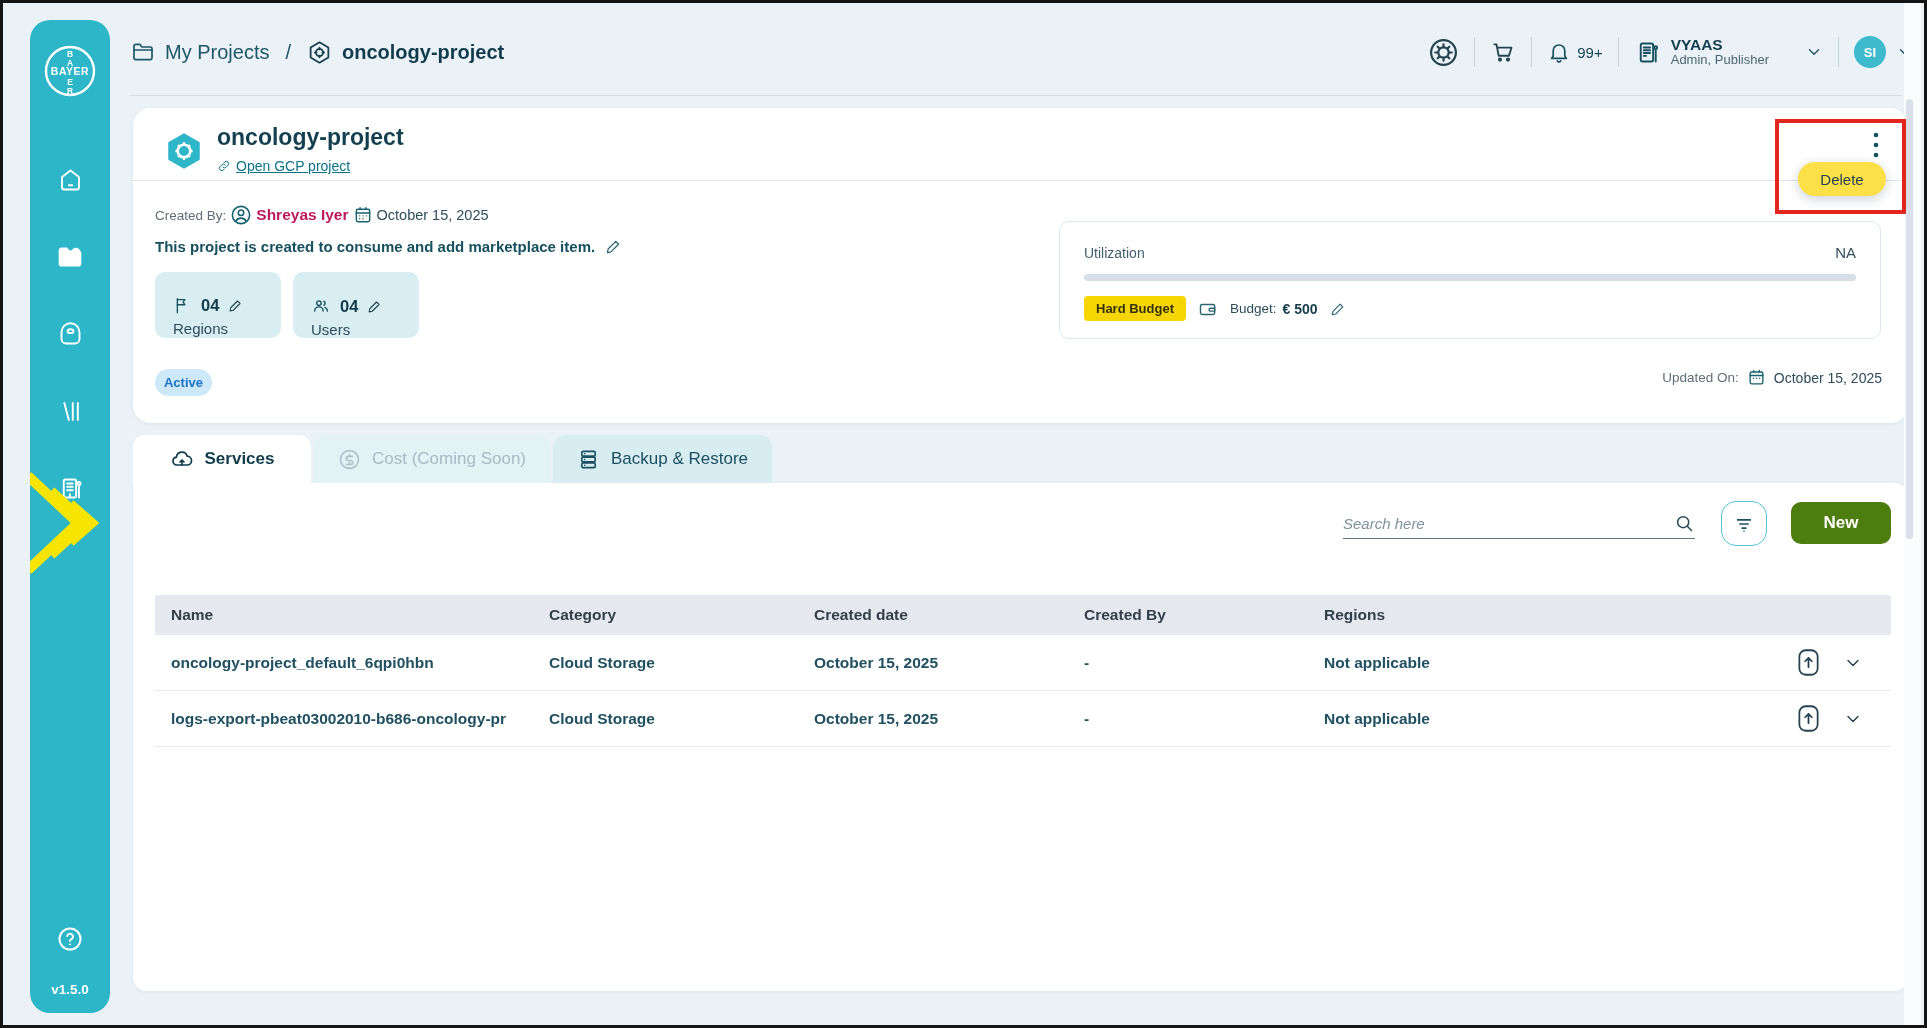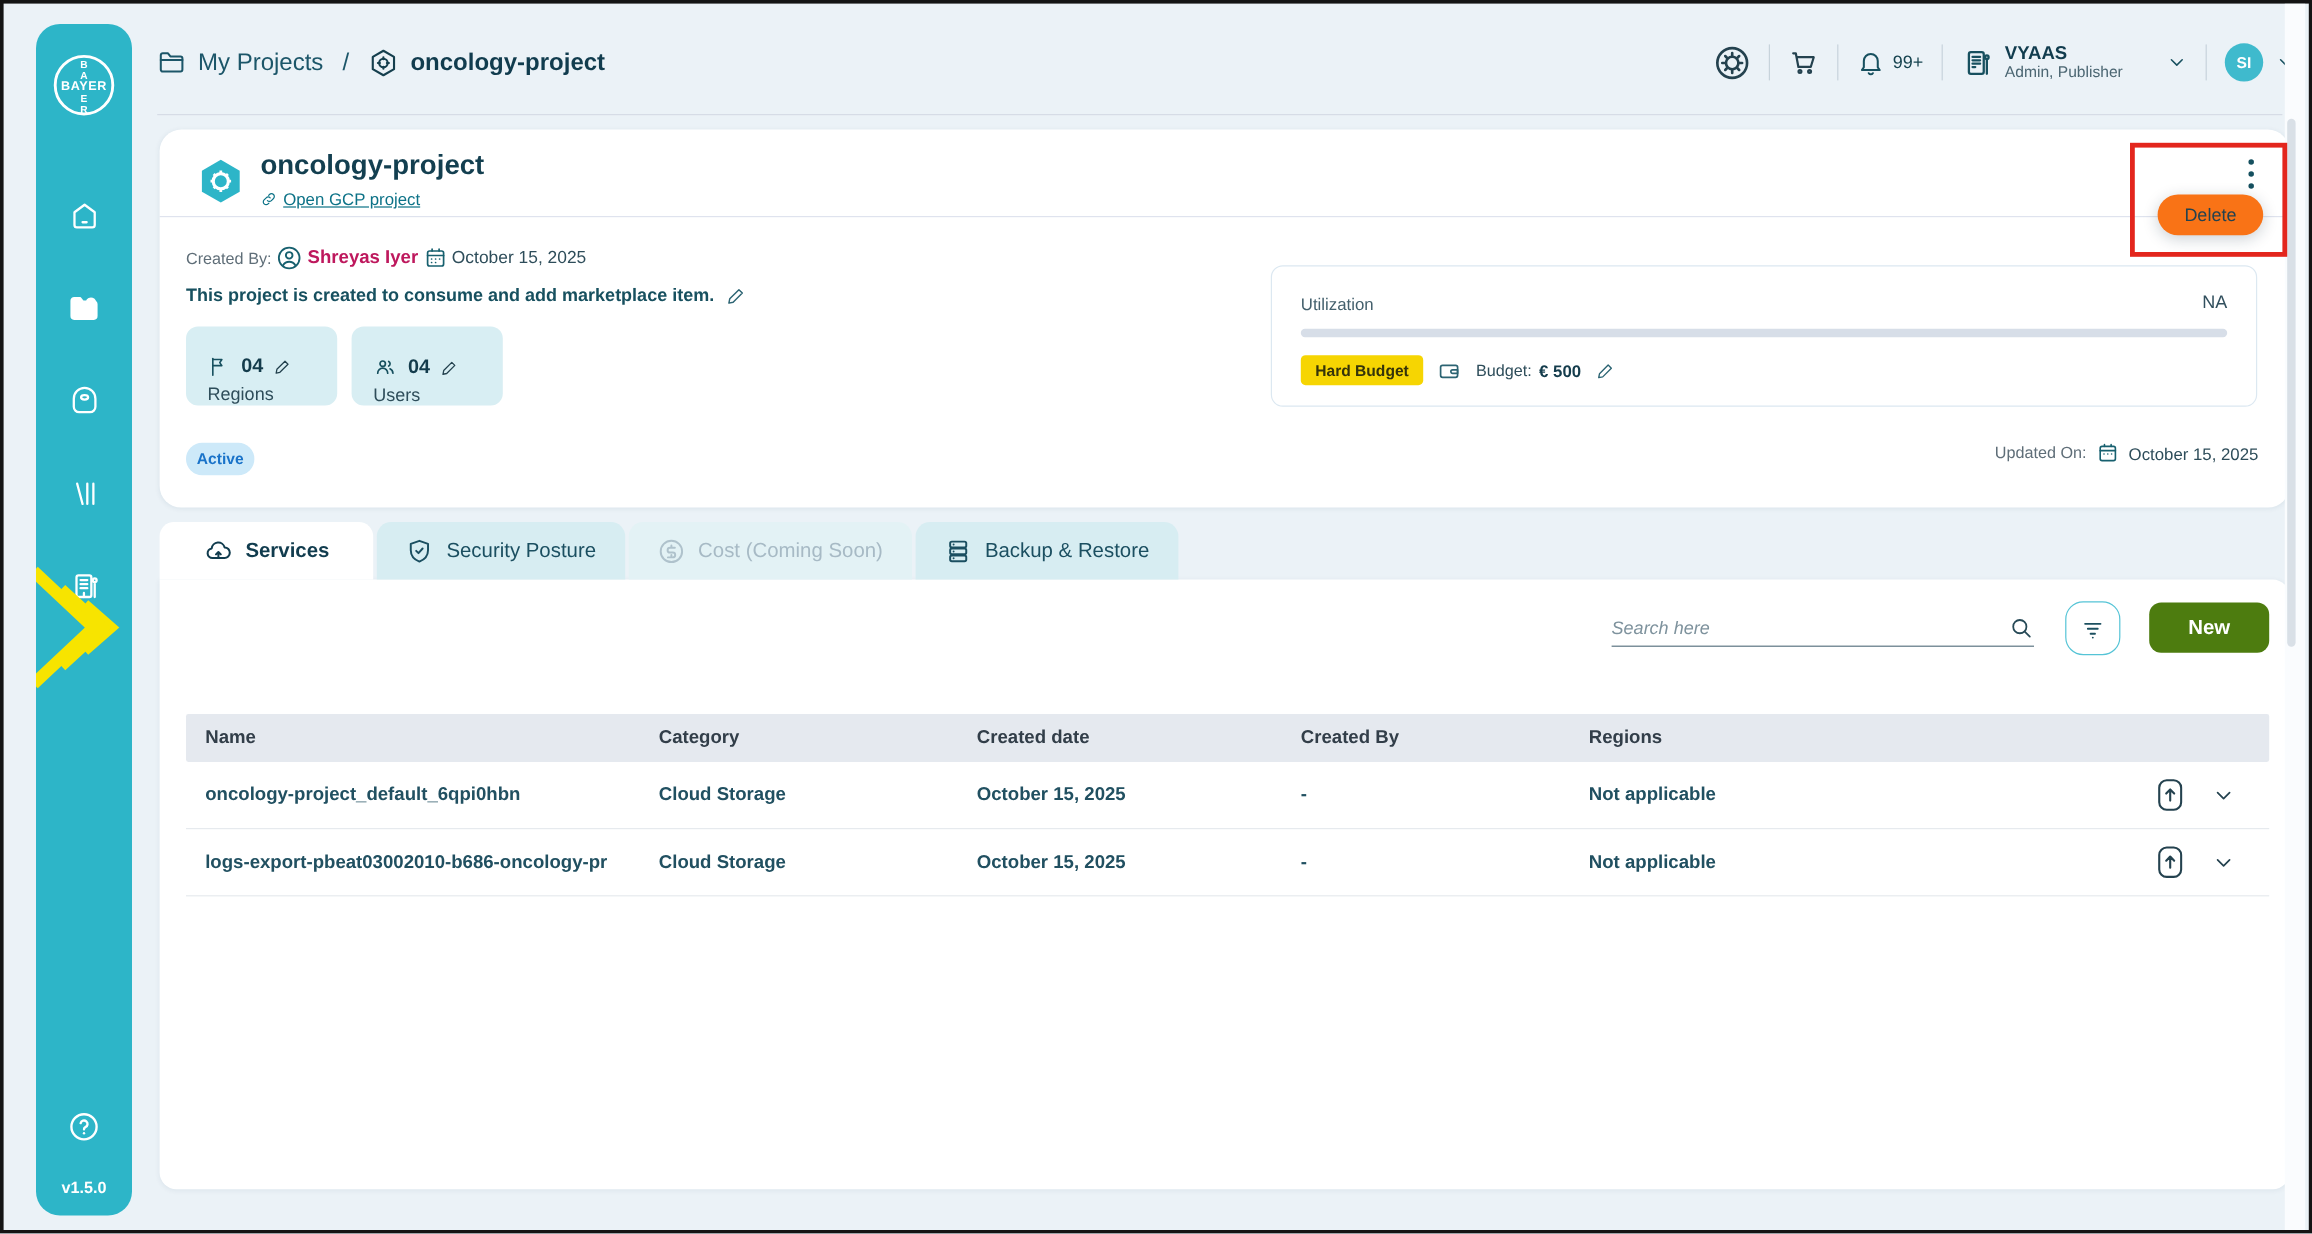--- a/index.html
+++ b/index.html
@@ -72,21 +72,21 @@
   .hard-pill{background:#f6d502; color:#34330a; font-size:13px; font-weight:bold; border-radius:4px; padding:5px 12px;}
   .budget-lb{font-size:13.5px; color:#2e4d5a;}
   .budget-val{font-size:14px; font-weight:bold; color:#143c4c;}
   .updated-row{position:absolute; right:26px; top:260px; display:flex; align-items:center; gap:8px;}
   .updated-date{font-size:14px; color:#2e4d5a;}
   .kebab{position:absolute; left:1728px; top:16px; width:30px; height:42px; display:flex; align-items:center; justify-content:center; cursor:pointer; color:#15505f;}
 
   
   .delete-pop{
     position:absolute; left:1795px; top:159px; width:88px; height:34px;
-    background:#f97316; border-radius:17px; box-shadow:0 3px 12px rgba(20,40,60,.22);
+    background:#fde047; border-radius:17px; box-shadow:0 3px 12px rgba(20,40,60,.22);
     display:flex; align-items:center; justify-content:center;
     font-size:15px; color:#24424f; cursor:pointer; z-index:30;
   }
   .red-box{position:absolute; left:1772px; top:116px; width:131px; height:95px; border:4px solid #e3261d; z-index:40; pointer-events:none;}
 
   
   .tabs{position:absolute; left:130px; top:432px; height:48px; display:flex; gap:3px; z-index:2;}
   .tab{display:flex; align-items:center; justify-content:center; gap:11px; padding:0 24px; border-radius:12px 12px 0 0; background:#d7edf2; color:#1b4f61; font-size:17px; cursor:pointer; white-space:nowrap;}
   .tab.active{background:#ffffff; font-weight:bold; color:#113c4e;}
   .tab.disabled{background:#e3f2f5; color:#a7bac5; cursor:default;}
@@ -410,29 +410,20 @@
 
   <nav class="tabs">
     <div class="tab active" style="min-width:178px;">
       <span>
         <svg class="ic" width="24" height="24" viewBox="0 0 24 24" stroke-width="1.7">
           <path d="M7 18 a4 4 0 0 1-.6-7.95 A5.5 5.5 0 0 1 17.2 9.2 A3.8 3.8 0 0 1 17 18 Z"></path>
           <path d="M10 15 l2-2 2 2 M12 13.4 V18"></path>
         </svg>
       </span>
       <span>Services</span>
-    </div>
-    <div class="tab" style="min-width:194px;">
-      <span>
-        <svg class="ic" width="23" height="23" viewBox="0 0 24 24" stroke-width="1.7">
-          <path d="M12 2.8 L19.5 5.5 V11 c0 4.6-3 8.1-7.5 9.9 C7.5 19.1 4.5 15.6 4.5 11 V5.5 Z"></path>
-          <path d="M9.2 11.5 l2 2 3.6-4"></path>
-        </svg>
-      </span>
-      <span>Security Posture</span>
     </div>
     <div class="tab disabled" style="min-width:220px;">
       <span>
         <svg class="ic" width="23" height="23" viewBox="0 0 24 24" stroke-width="1.6">
           <circle cx="12" cy="12" r="9.3"></circle>
           <path d="M15 8.8 h-4.2 a2.1 2.1 0 0 0 0 4.2 h2.4 a2.1 2.1 0 0 1 0 4.2 H9 M12 6.8 v2 M12 17.2 v-2"></path>
         </svg>
       </span>
       <span>Cost (Coming Soon)</span>
     </div>

